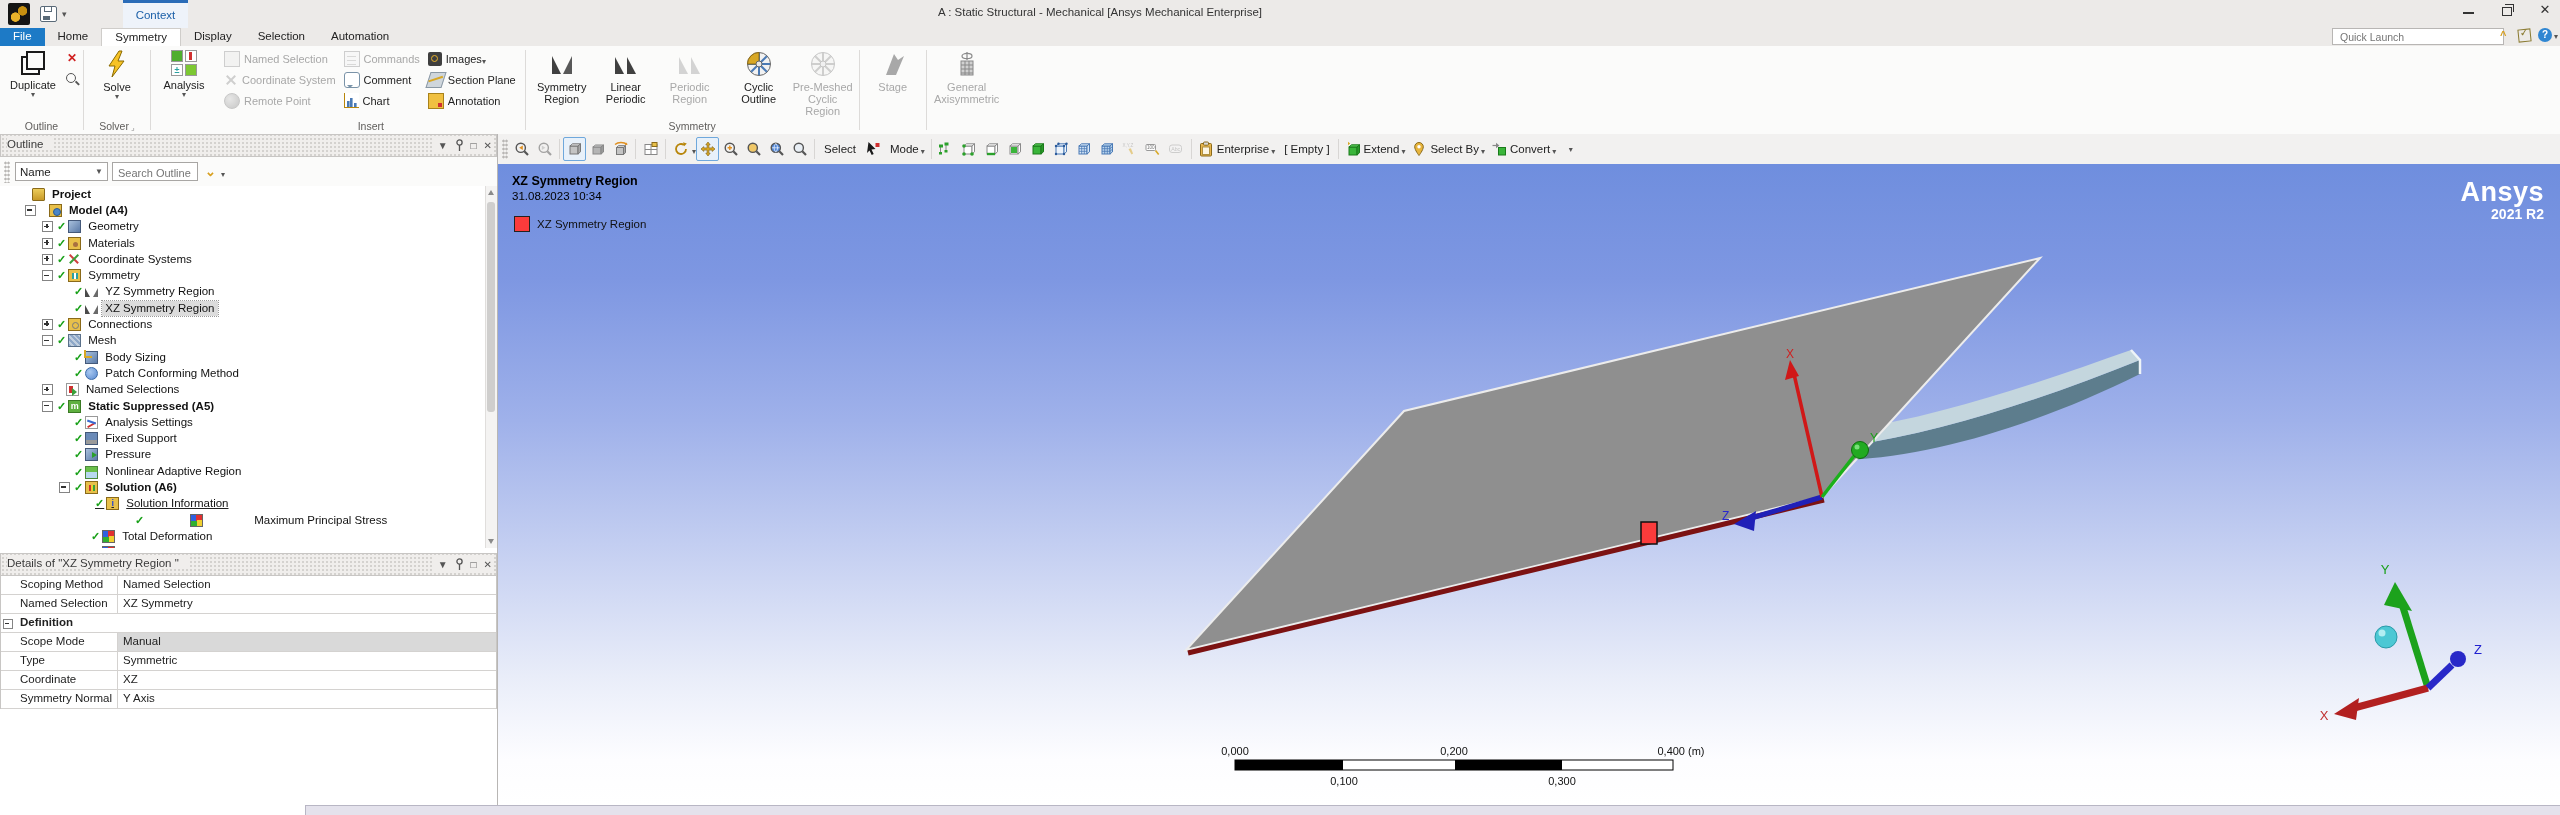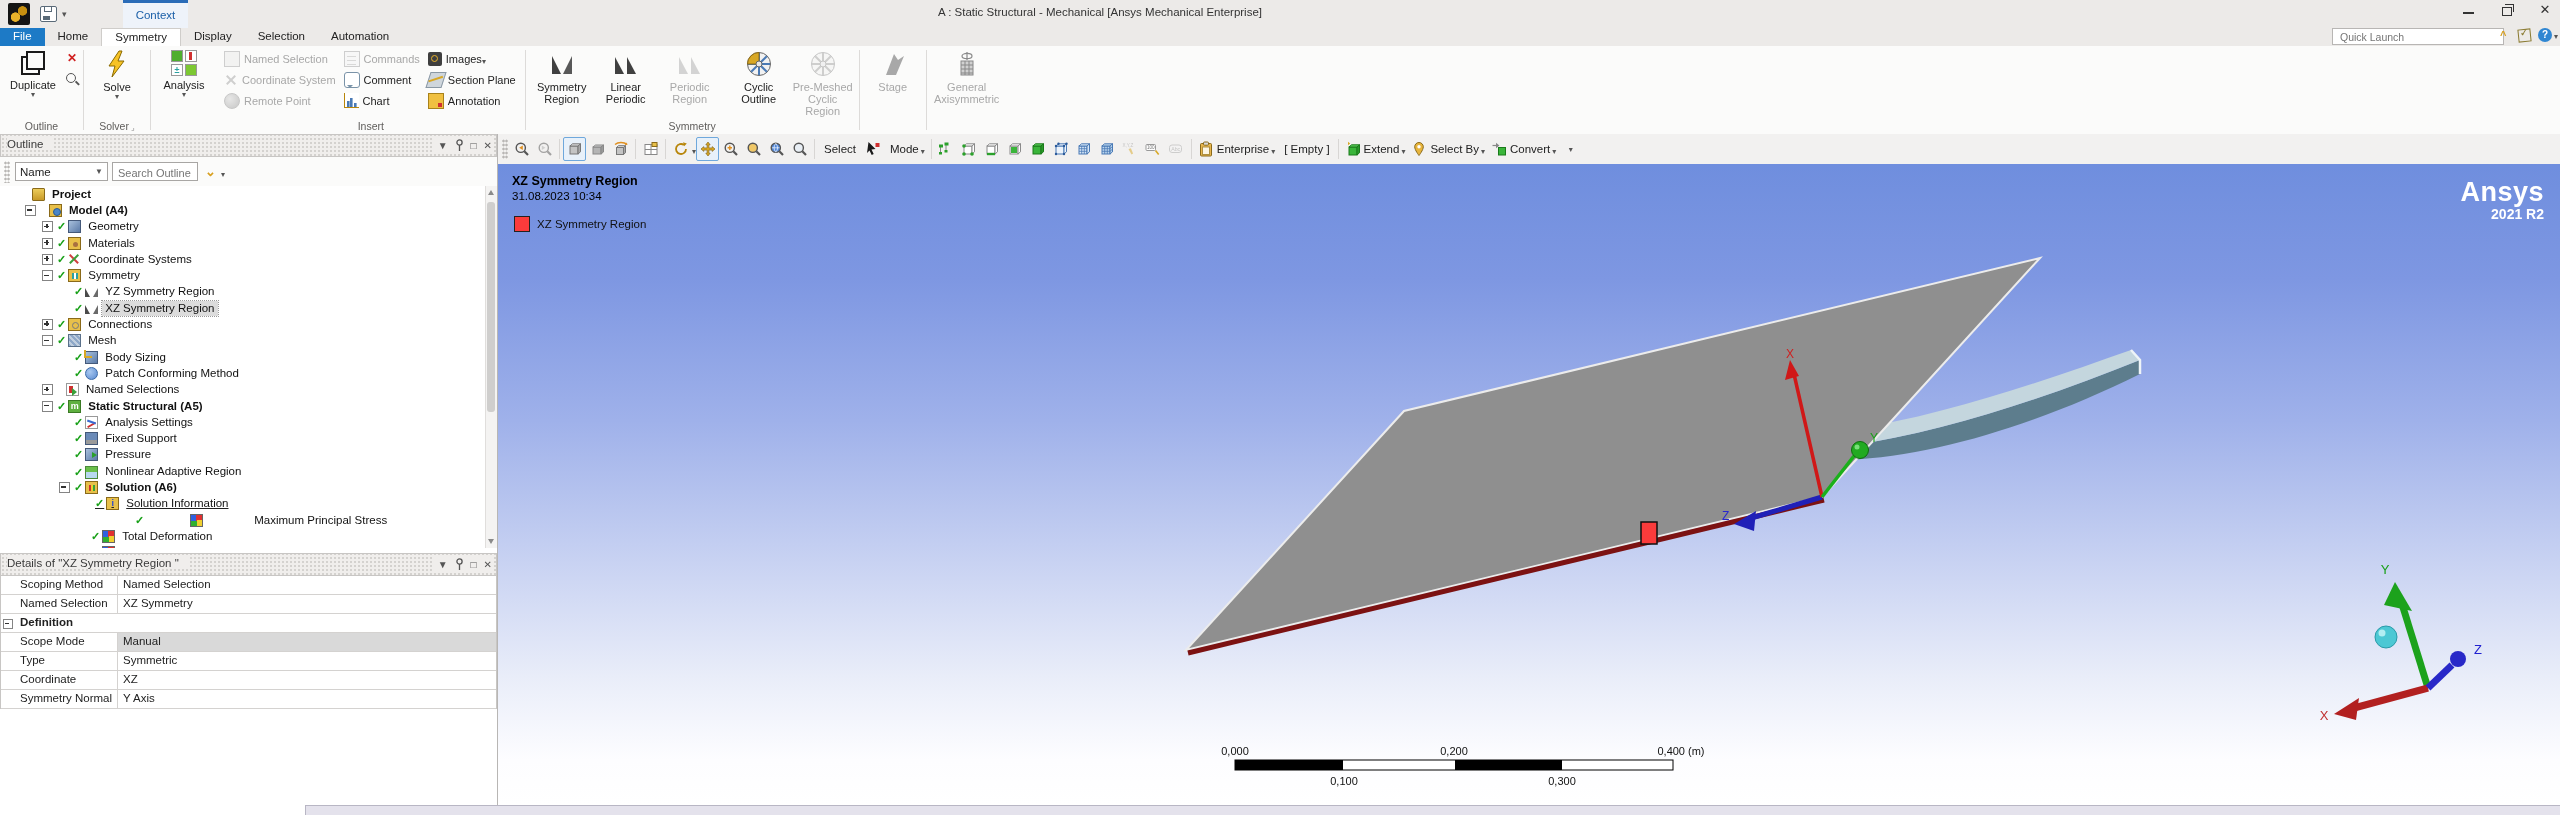--- a/index.html
+++ b/index.html
@@ -772,21 +772,21 @@
       <div class="trow" style="padding-left: 42px;">
         <span class="texp plus"></span>
         <span style="width: 9px; flex: 0 0 auto;"></span>
         <span class="ti ti-named-selections"></span>
         <span class="tlbl">Named Selections</span>
       </div>
       <div class="trow" style="padding-left: 42px;">
         <span class="texp minus"></span>
         <span class="tchk"></span>
         <span class="ti ti-static-structural"></span>
-        <span class="tlbl bold">Static Structural (A5)</span>
+        <span class="tlbl bold">Static Suppressed (A5)</span>
       </div>
       <div class="trow" style="padding-left: 59px;">
         <span style="width: 15px; flex: 0 0 auto;"></span>
         <span class="tchk"></span>
         <span class="ti ti-analysis-settings"></span>
         <span class="tlbl">Analysis Settings</span>
       </div>
       <div class="trow" style="padding-left: 59px;">
         <span style="width: 15px; flex: 0 0 auto;"></span>
         <span class="tchk"></span>

